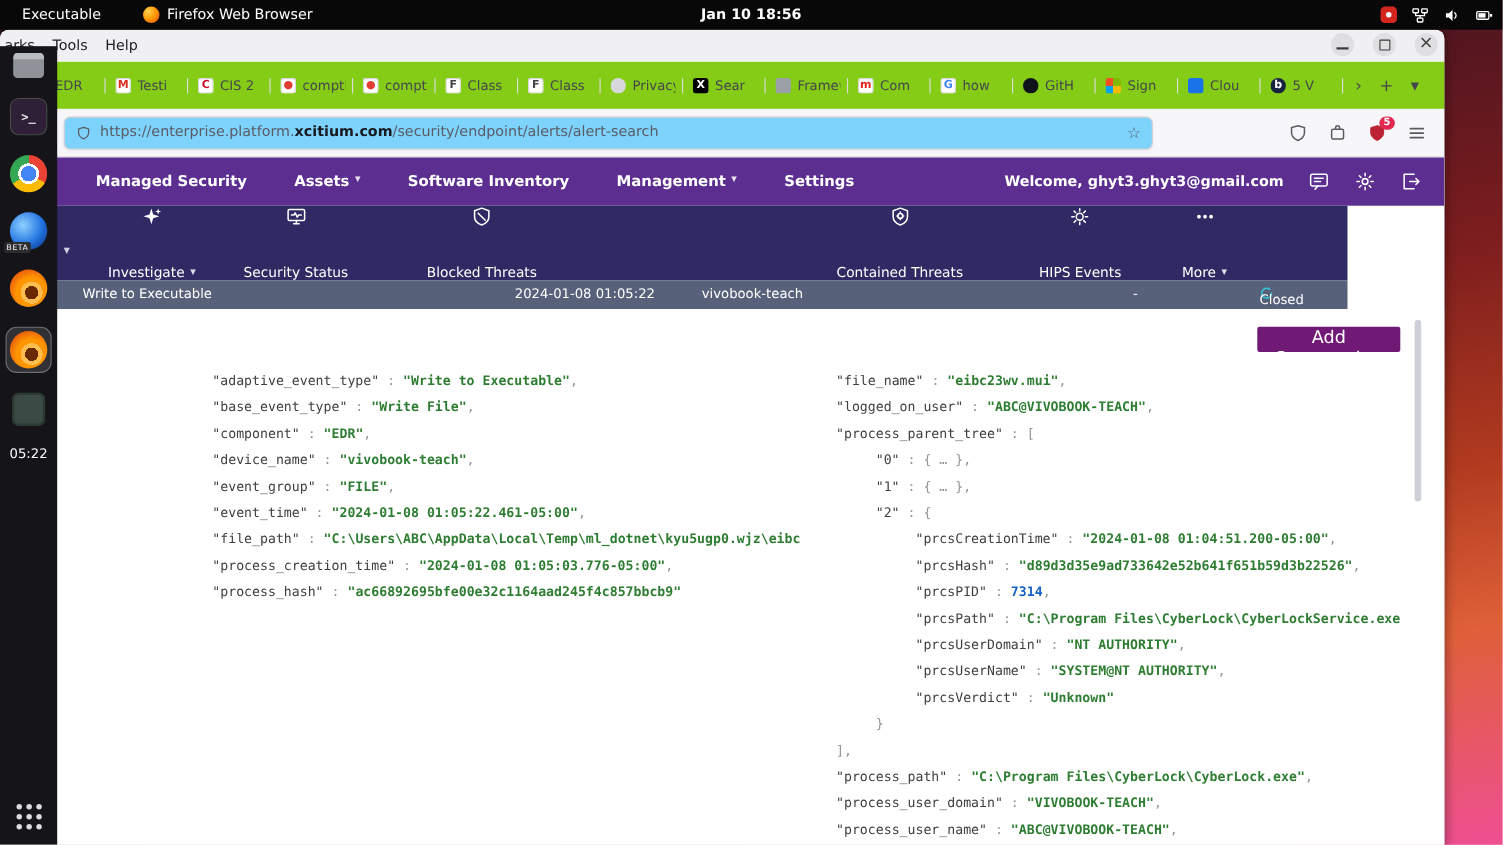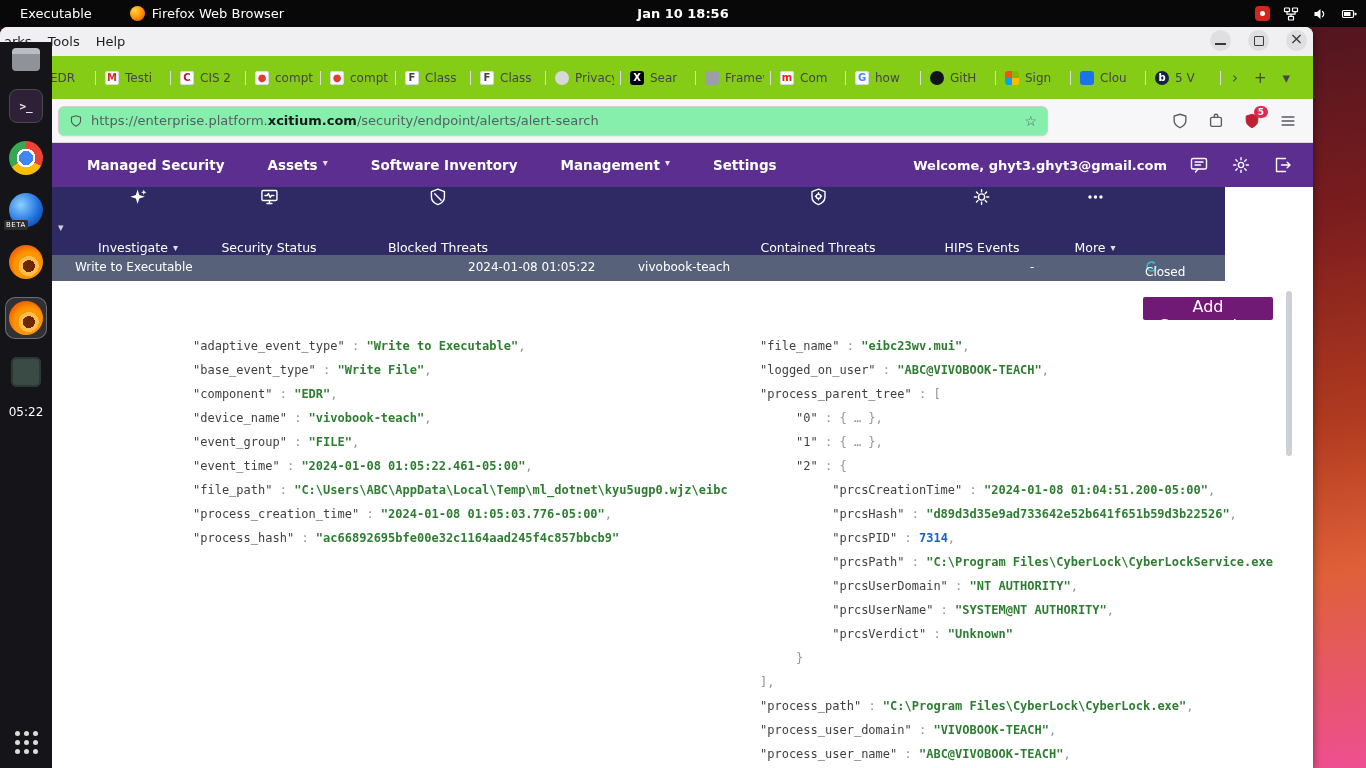--- a/index.html
+++ b/index.html
@@ -29,21 +29,21 @@
 
   .tab-strip{height:43px;background:#84cc16;display:flex;align-items:center}
   #tabs{display:flex;align-items:center;padding-left:30px}
   .tab{display:flex;align-items:center;gap:6px;width:66px;margin-right:9px;border-right:1px solid #dcdce1;padding-right:6px;overflow:hidden}
   .fav{flex:0 0 14px;width:14px;height:14px;border-radius:3px;font-size:10px;font-weight:bold;display:flex;align-items:center;justify-content:center;line-height:1}
   .tab-label{font-size:12px;color:#45454d;white-space:nowrap;overflow:hidden}
   .tab-ctrls{display:flex;align-items:center;gap:16px;margin-left:2px;color:#45454d}
   .tab-ctrl{font-size:15px;cursor:default}
 
   .url-row{height:44px;background:#f7f7f9;border-bottom:1px solid #d8d8de;display:flex;align-items:center}
-  .url-bar{margin-left:58px;width:990px;height:30px;background:#86efac;border:1px solid #cfcfd6;border-radius:6px;display:flex;align-items:center;padding:0 10px;font-size:13px;box-shadow:0 1px 2px rgba(0,0,0,.06)}
+  .url-bar{margin-left:58px;width:990px;height:30px;background:#7dd3fc;border:1px solid #cfcfd6;border-radius:6px;display:flex;align-items:center;padding:0 10px;font-size:13px;box-shadow:0 1px 2px rgba(0,0,0,.06)}
   .url-pre,.url-path{color:#5b5b66}
   .url-host{color:#18181f;font-weight:600}
   .url-star{margin-left:auto;color:#5a5a63;font-size:14px}
   .url-icons{margin-left:auto;display:flex;align-items:center;gap:18px;padding-right:16px}
   .url-icon{position:relative;display:flex}
   .addon-badge{position:absolute;top:-6px;right:-7px;background:#e22850;color:#fff;font-size:9px;font-weight:bold;border-radius:7px;padding:0 4px;line-height:12px}
 
   
   .page{position:relative;height:625px;background:#fff;overflow:hidden}
   .nav-purple{height:44px;background:#5b2e90;display:flex;align-items:center;color:#fff}

